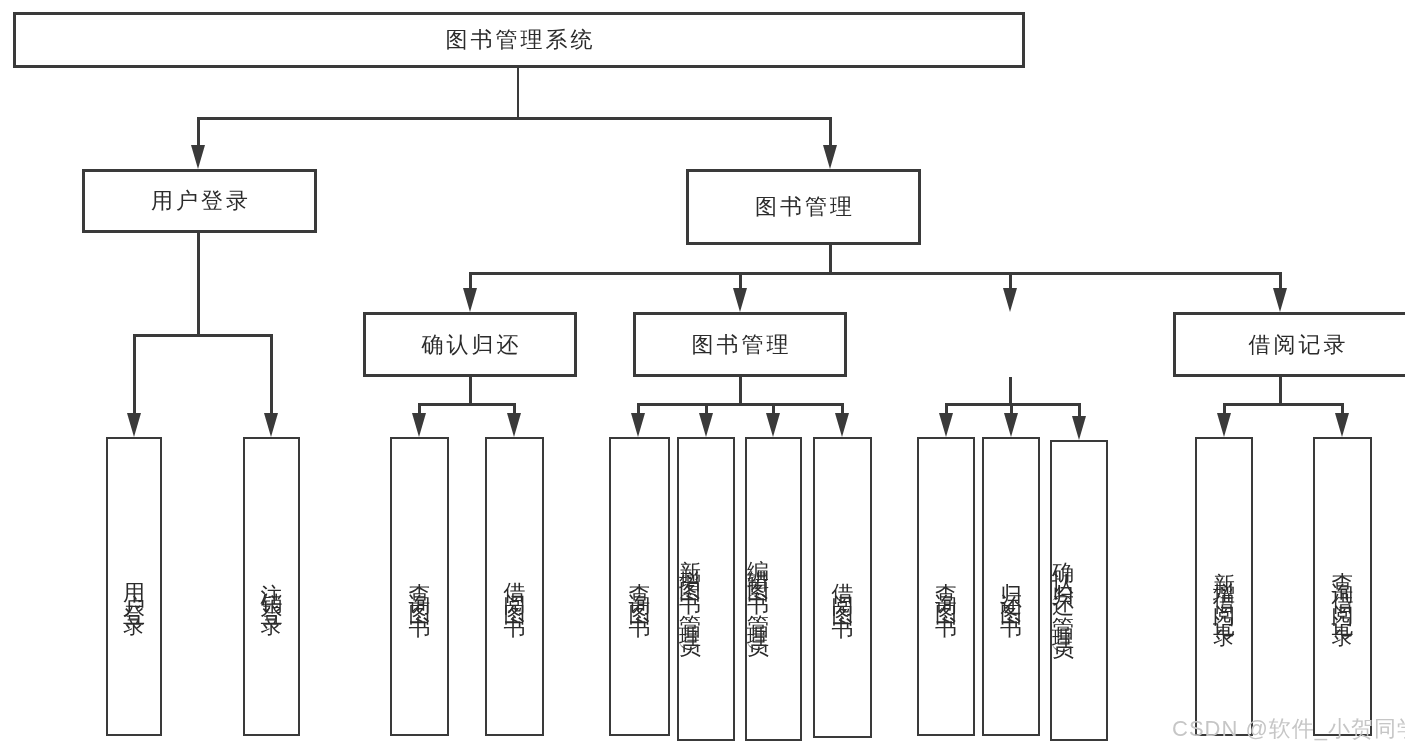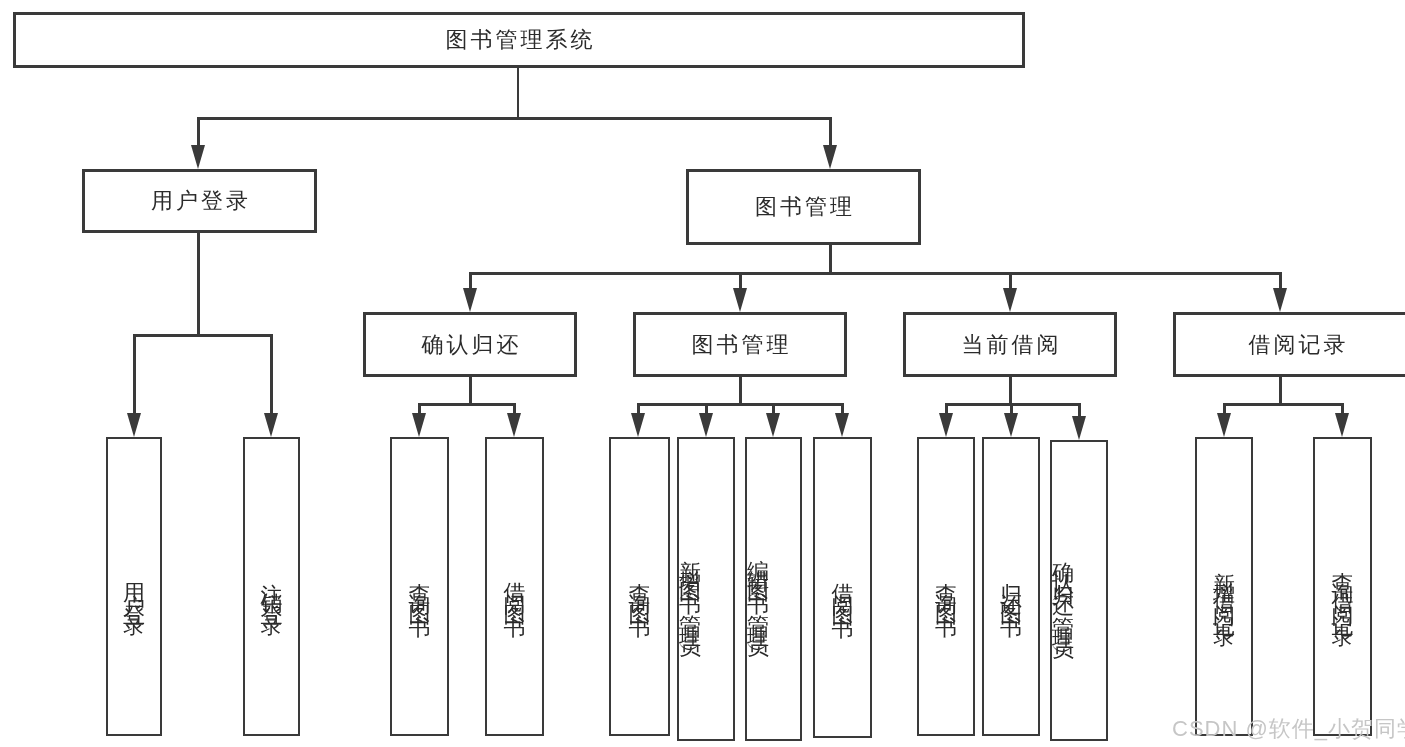--- a/index.html
+++ b/index.html
@@ -102,23 +102,20 @@
   <div class="box" style="left:686px;top:169px;width:235px;height:76px;">
     <span class="hlabel">图书管理</span>
   </div>
 
   <div class="box" style="left:363px;top:312px;width:214px;height:65px;">
     <span class="hlabel">确认归还</span>
   </div>
   <div class="box" style="left:633px;top:312px;width:214px;height:65px;">
     <span class="hlabel">图书管理</span>
   </div>
-  <div class="box" style="left:903px;top:312px;width:214px;height:65px;">
-    <span class="hlabel">当前借阅</span>
-  </div>
   <div class="box" style="left:1173px;top:312px;width:248px;height:65px;">
     <span class="hlabel">借阅记录</span>
   </div>
 
   <div class="box leaf" style="left:106px;top:437px;width:56px;height:299px;">
     <span class="vlabel">用户登录</span>
   </div>
   <div class="box leaf" style="left:243px;top:437px;width:57px;height:299px;">
     <span class="vlabel">注销登录</span>
   </div>

